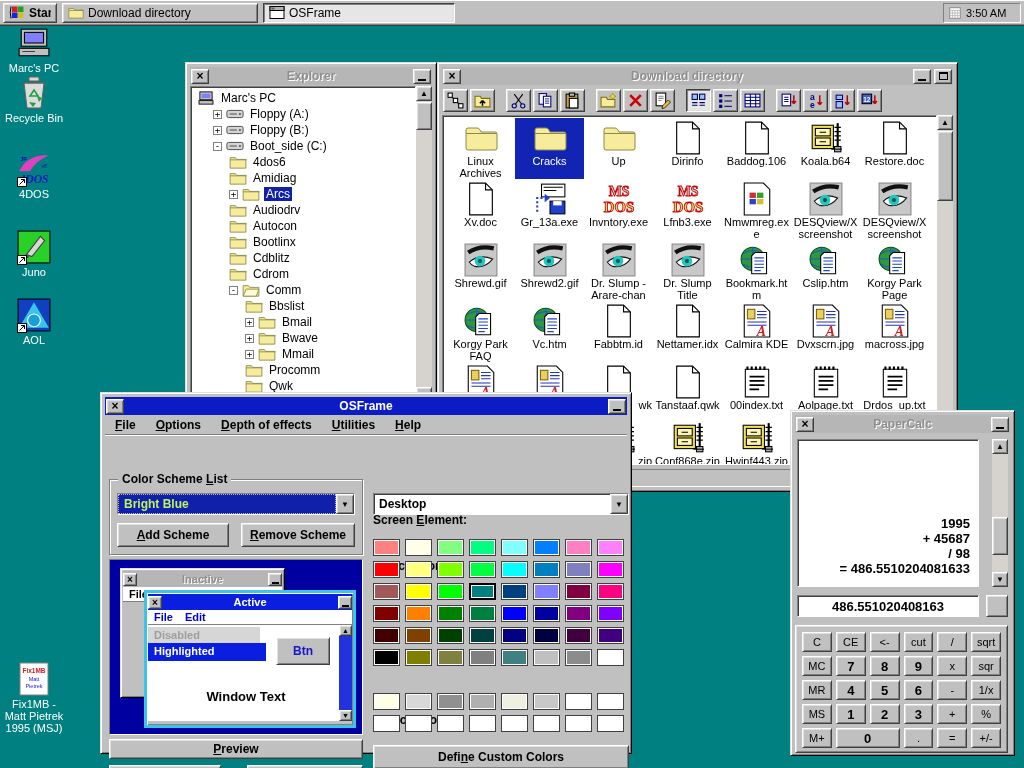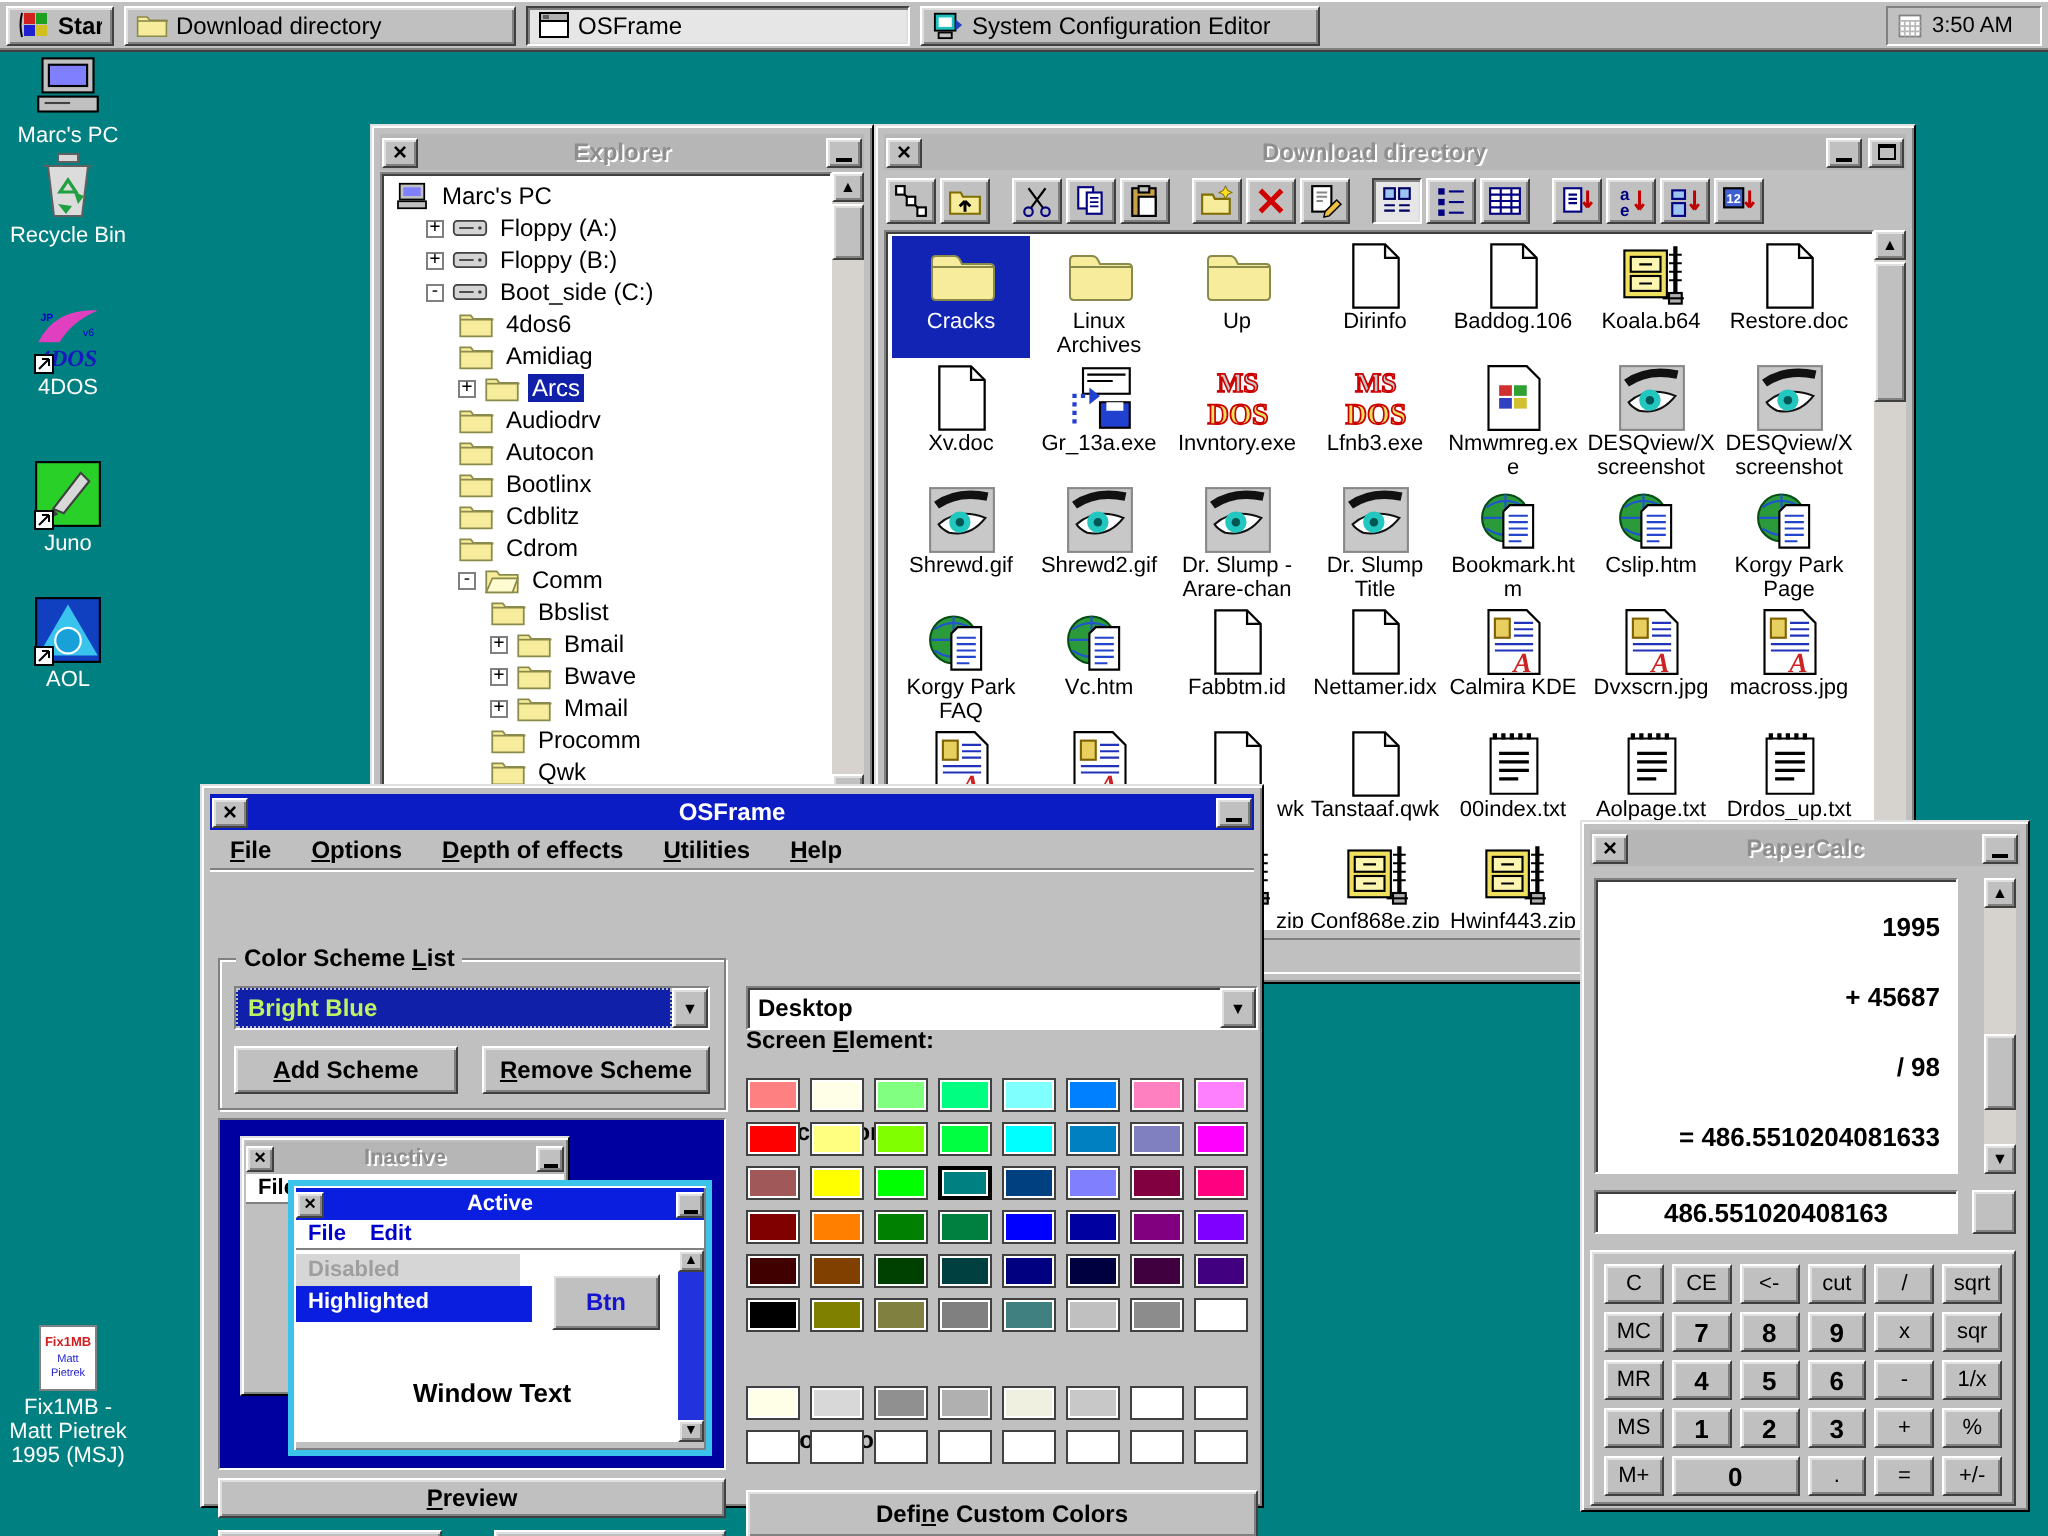--- a/index.html
+++ b/index.html
@@ -124,21 +124,21 @@
   .swatch-grid { position:absolute; display:grid; grid-template-columns:repeat(8,27px); gap:5px; }
   .swatch { width:27px; height:17px; border:1px solid #404040; box-shadow: inset 0 0 0 1px #fff; }
   .swatch.selcolor { border:2px solid #000; box-shadow: inset 0 0 0 1px #fff; }
 
   
   #papercalc { left:790px; top:410px; width:225px; height:346px; z-index:25; }
   #pc-client { position:relative; height:320px; }
   #pc-tape { position:absolute; left:2px; top:6px; width:182px; height:148px; background:#fff;
              border:1px solid; border-color:#808080 #fff #fff #808080; box-shadow: inset 1px 1px 0 #404040;
              display:flex; flex-direction:column; justify-content:flex-end; padding:4px 8px 10px 4px; }
-  .tape-line { text-align:right; font-weight:bold; font-size:13px; line-height:15px;margin-top:20px; }
+  .tape-line { text-align:right; font-weight:bold; font-size:13px; line-height:15px; }
   #pc-tape-scroll { position:absolute; right:2px; top:6px; width:16px; height:148px; background:#d6d3ce; }
   #pc-display { position:absolute; left:2px; top:162px; width:182px; height:22px; background:#fff;
                 border:1px solid; border-color:#808080 #fff #fff #808080; box-shadow: inset 1px 1px 0 #404040;
                 display:flex; align-items:center; justify-content:center; font-weight:bold; font-size:13px; }
   #pc-sidebtn { position:absolute; right:2px; top:162px; width:22px; height:22px; }
   #pc-keys { position:absolute; left:0; top:192px; width:213px; height:128px; padding:6px;
              display:grid; grid-template-columns:repeat(6,1fr); gap:4px; }
   .calc-btn { display:flex; align-items:center; justify-content:center; font-size:11px; height:20px; }
   .calc-btn.digit { font-weight:bold; font-size:13px; }
   .calc-btn.span2 { grid-column:span 2; }
@@ -166,29 +166,20 @@
         <span class="tlabel">Download directory</span>
       </div>
       <div class="task-button b3 pressed" style="width: 192px;">
         <span class="ticon"><svg viewBox="0 0 16 14">
             <rect x="1" y="1" width="14" height="12" fill="#fff" stroke="#000"></rect>
             <rect x="1" y="1" width="14" height="4" fill="#b0b0b0" stroke="#000"></rect>
             <rect x="2.5" y="2" width="3" height="2" fill="#606060"></rect>
           </svg></span>
         <span class="tlabel">OSFrame</span>
       </div>
-      <div class="task-button b3" style="width: 200px;">
-        <span class="ticon"><svg viewBox="0 0 16 16">
-            <rect x="1" y="2" width="11" height="9" fill="#20c0c0" stroke="#000"></rect>
-            <rect x="3" y="4" width="7" height="5" fill="#fff"></rect>
-            <rect x="3" y="12" width="7" height="3" fill="#c0c0c0" stroke="#000"></rect>
-            <path d="M12 5 l3.5 3 -3.5 3 z" fill="#2040c0"></path>
-          </svg></span>
-        <span class="tlabel">System Configuration Editor</span>
-      </div>
     </div>
   <div id="tray">
     <span class="ticon"><svg viewBox="0 0 16 16">
           <rect x="2" y="2" width="12" height="12" fill="#fff" stroke="#808080"></rect>
           <path d="M2 5 h12 M5 5 v9 M8 5 v9 M11 5 v9 M2 8 h12 M2 11 h12" stroke="#b8b8b8"></path>
         </svg></span>
     <span>3:50 AM</span>
   </div>
 </div>
 
@@ -539,33 +530,33 @@
         <svg viewBox="0 0 16 16">
           <rect x="1" y="2" width="9" height="9" fill="#4060d0" stroke="#000"></rect>
           <text x="5.5" y="9" font-size="6" fill="#fff" text-anchor="middle" font-weight="bold">12</text>
           <path d="M13 3 v8 M13 11 l-2 -2.5 M13 11 l2 -2.5" stroke="#c00000" stroke-width="1.4" fill="none"></path>
         </svg>
       </div>
     </div>
   <div id="dl-client">
     <div id="file-pane">
       <div id="file-grid">
+          <div class="file-cell">
+            <div class="ficon"><svg viewBox="0 0 34 28">
+                <path d="M2 6 q0-2 2-2 h9 q2 0 3 2 l1 2 h14 q2 0 2 2 v14 q0 2-2 2 H4 q-2 0-2-2 z" fill="#f6ec9c" stroke="#8a8a4a"></path>
+                <path d="M2 9.5 h31" stroke="#8a8a4a" fill="none"></path>
+              </svg></div>
+            <div class="flabel">Linux Archives</div>
+          </div>
           <div class="file-cell sel">
             <div class="ficon"><svg viewBox="0 0 34 28">
                 <path d="M2 6 q0-2 2-2 h9 q2 0 3 2 l1 2 h14 q2 0 2 2 v14 q0 2-2 2 H4 q-2 0-2-2 z" fill="#f6ec9c" stroke="#8a8a4a"></path>
                 <path d="M2 9.5 h31" stroke="#8a8a4a" fill="none"></path>
               </svg></div>
             <div class="flabel">Cracks</div>
-          </div>
-          <div class="file-cell">
-            <div class="ficon"><svg viewBox="0 0 34 28">
-                <path d="M2 6 q0-2 2-2 h9 q2 0 3 2 l1 2 h14 q2 0 2 2 v14 q0 2-2 2 H4 q-2 0-2-2 z" fill="#f6ec9c" stroke="#8a8a4a"></path>
-                <path d="M2 9.5 h31" stroke="#8a8a4a" fill="none"></path>
-              </svg></div>
-            <div class="flabel">Linux Archives</div>
           </div>
           <div class="file-cell">
             <div class="ficon"><svg viewBox="0 0 34 28">
                 <path d="M2 6 q0-2 2-2 h9 q2 0 3 2 l1 2 h14 q2 0 2 2 v14 q0 2-2 2 H4 q-2 0-2-2 z" fill="#f6ec9c" stroke="#8a8a4a"></path>
                 <path d="M2 9.5 h31" stroke="#8a8a4a" fill="none"></path>
               </svg></div>
             <div class="flabel">Up</div>
           </div>
           <div class="file-cell">
             <div class="ficon"><svg viewBox="0 0 24 30">

